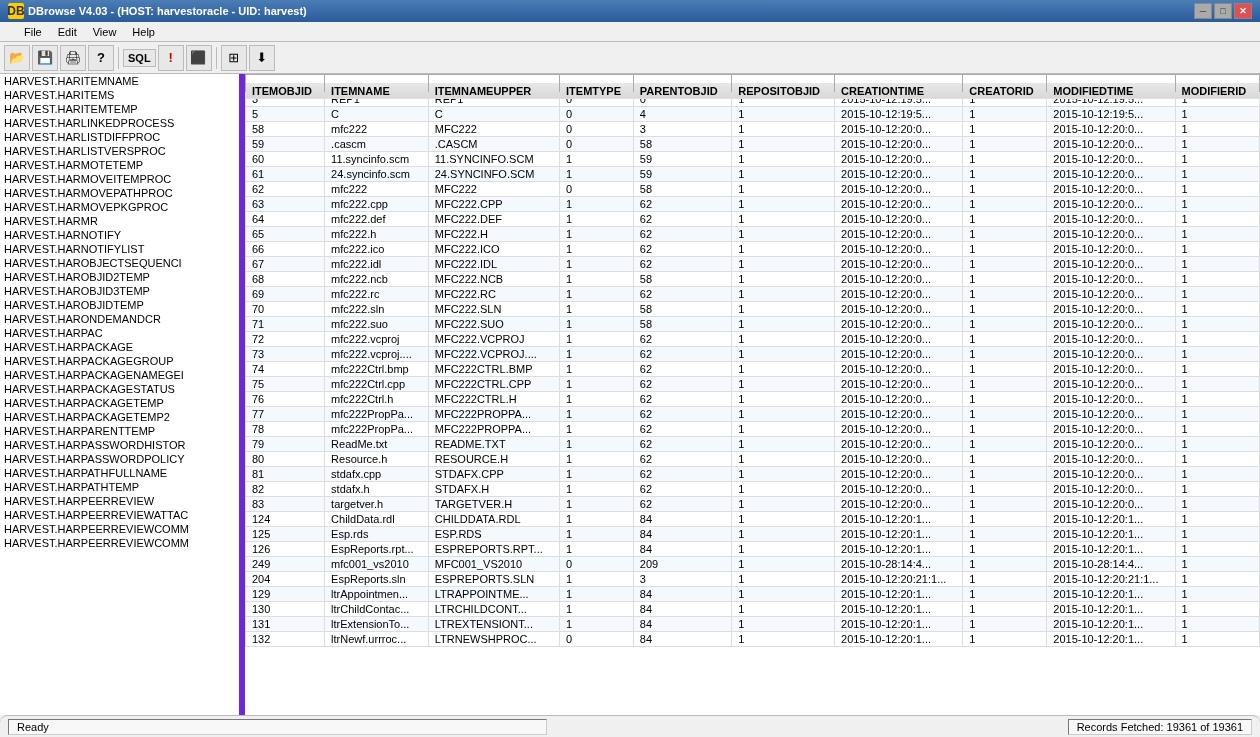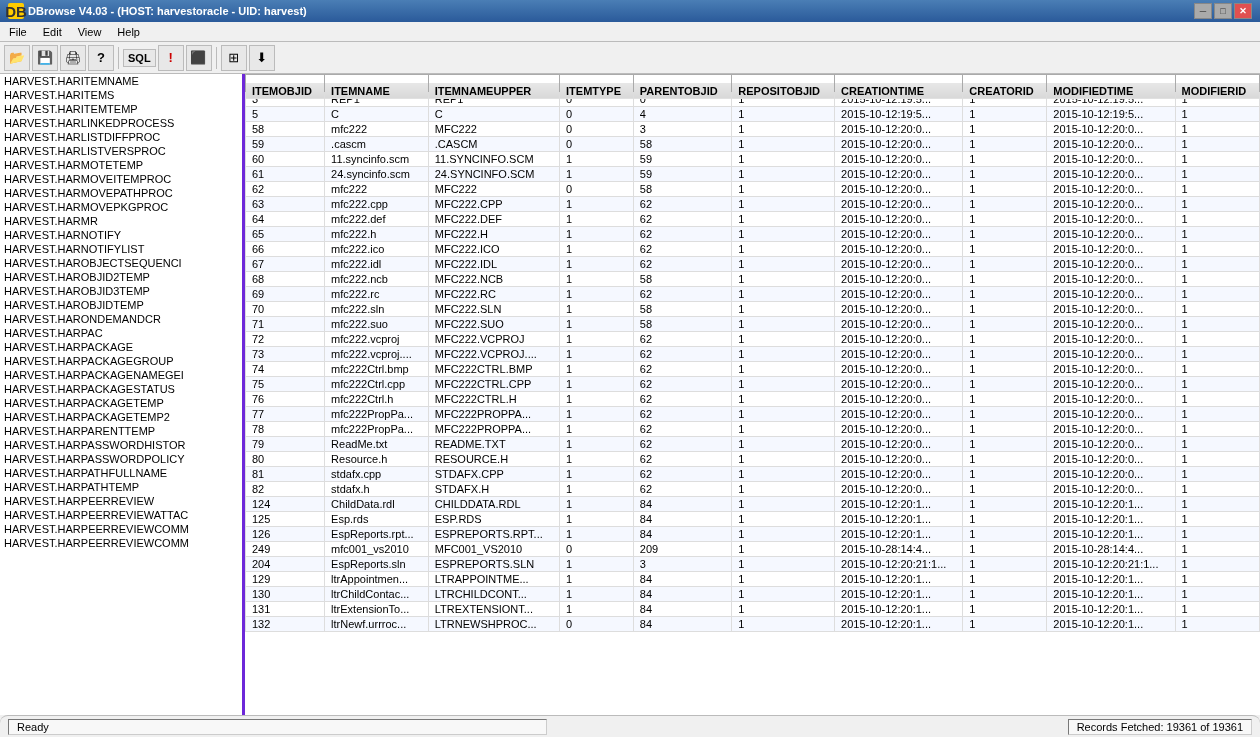--- a/index.html
+++ b/index.html
@@ -13,39 +13,39 @@
       display: flex;
       align-items: center;
       padding: 0 8px;
       font-size: 11px;
       font-weight: bold;
     }
     #title-bar .title-icon {
       width: 16px; height: 16px; margin-right: 4px;
       background: #ffcc00;
       border-radius: 2px;
-      font-size: 15px; display: flex; align-items: center; justify-content: center; color: #333;
+      font-size: 12px; display: flex; align-items: center; justify-content: center; color: #333;
     }
     #title-bar .title-text { flex: 1; }
     #title-bar .win-controls { display: flex; gap: 2px; }
     #title-bar .win-btn {
       width: 18px; height: 16px; background: #aaa; border: 1px solid #888;
       display: flex; align-items: center; justify-content: center; font-size: 9px; cursor: pointer;
       color: #333;
     }
     #title-bar .win-btn.close { background: #e05050; color: white; }
 
     
     #menu-bar {
       background: #f0f0f0;
       border-bottom: 1px solid #bbb;
       height: 20px;
       display: flex;
       align-items: center;
-      padding: 0 1px;
+      padding: 0 16px;
     }
     .menu-item {
       padding: 2px 8px;
       font-size: 11px;
       cursor: pointer;
     }
 
     
     #toolbar {
       background: #f0f0f0;
@@ -73,21 +73,21 @@
     #main-layout {
       display: flex;
       height: calc(737px - 22px - 20px - 32px - 22px);
     }
 
     
     #left-panel {
       width: 245px;
       min-width: 245px;
       background: white;
-      border-right: 3px solid #6d28d9;
+      border-right: 6px solid #6d28d9;
       overflow: hidden;
       display: flex;
       flex-direction: column;
     }
     #left-panel-inner {
       flex: 1;
       overflow-y: scroll;
       overflow-x: auto;
     }
     .left-item {
@@ -569,20 +569,32 @@
               <td>STDAFX.H</td>
               <td>1</td>
               <td>62</td>
               <td>1</td>
               <td>2015-10-12:20:0...</td>
               <td>1</td>
               <td>2015-10-12:20:0...</td>
               <td>1</td>
             </tr>
             <tr>
+              <td>83</td>
+              <td>targetver.h</td>
+              <td>TARGETVER.H</td>
+              <td>1</td>
+              <td>62</td>
+              <td>1</td>
+              <td>2015-10-12:20:0...</td>
+              <td>1</td>
+              <td>2015-10-12:20:0...</td>
+              <td>1</td>
+            </tr>
+            <tr>
               <td>124</td>
               <td>ChildData.rdl</td>
               <td>CHILDDATA.RDL</td>
               <td>1</td>
               <td>84</td>
               <td>1</td>
               <td>2015-10-12:20:1...</td>
               <td>1</td>
               <td>2015-10-12:20:1...</td>
               <td>1</td>

